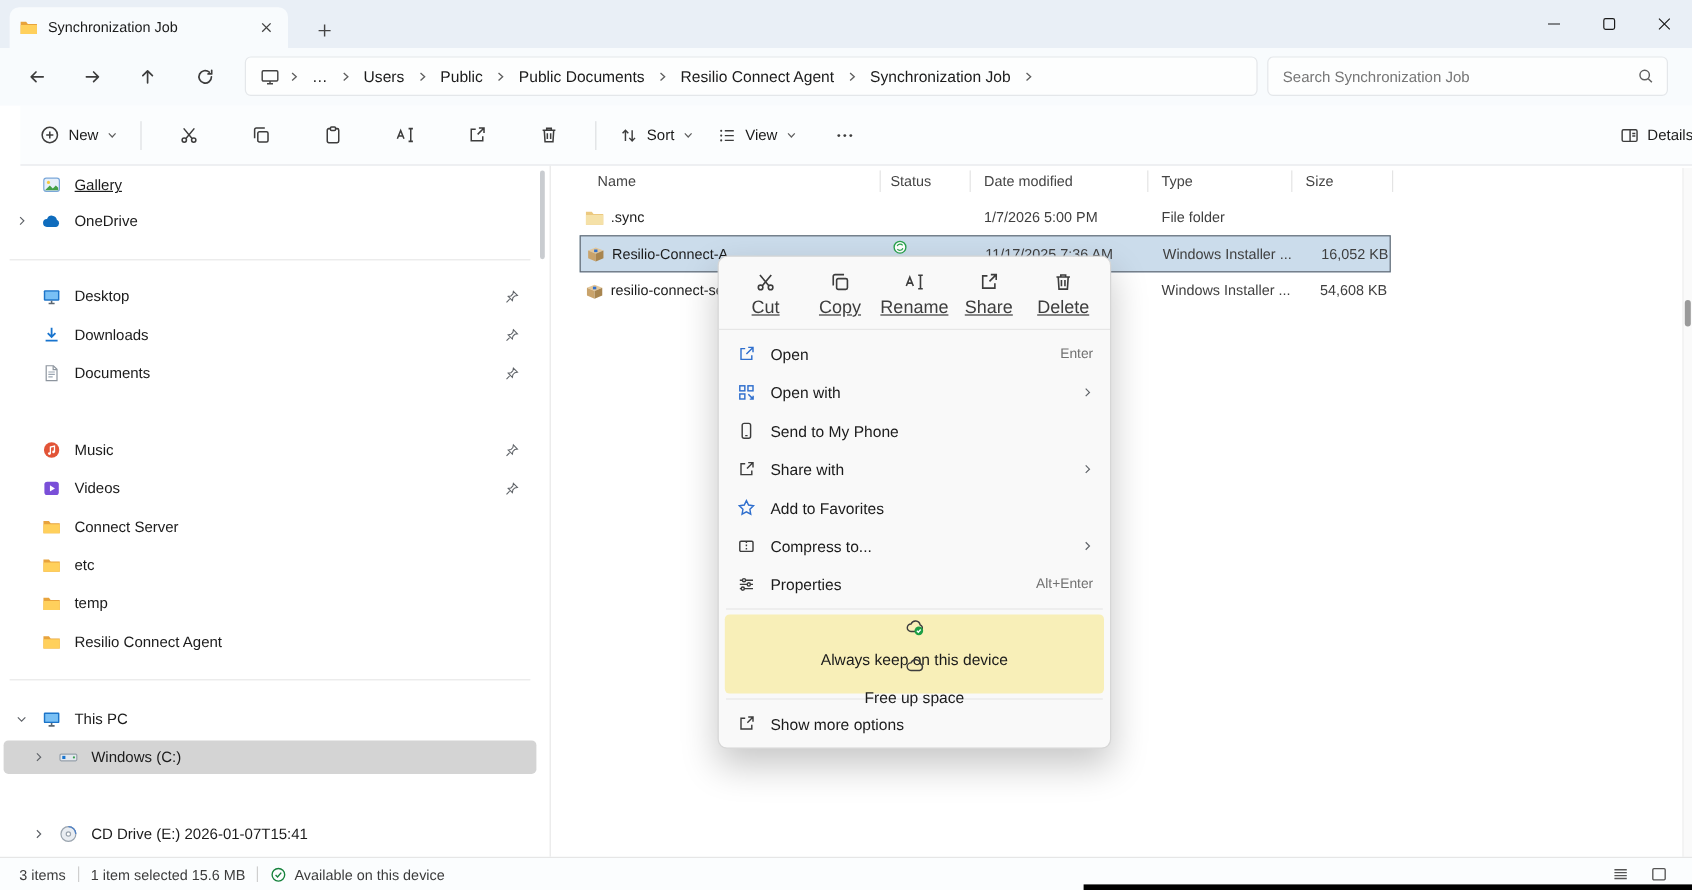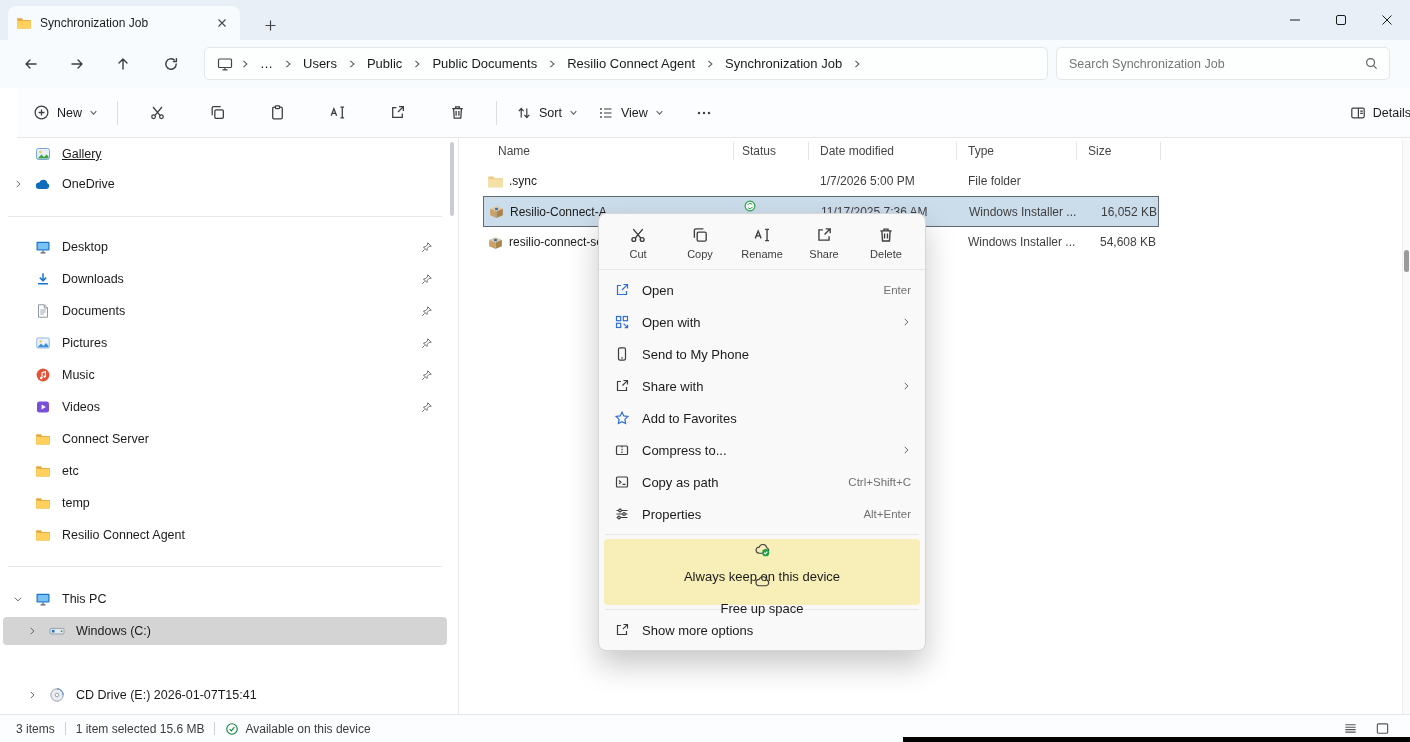--- a/index.html
+++ b/index.html
@@ -56,21 +56,21 @@
   .frow .sec{color:#3f3f3f;}
   .frow.selected{background:#cbdceb;border:1px solid #5f6a75;}
   .vscroll{position:absolute;left:1402px;top:140px;width:8px;height:574px;background:#fafafa;border-left:1px solid #efefef;}
   .vthumb{position:absolute;left:1404px;top:250px;width:5px;height:22px;background:#9a9a9a;border-radius:3px;}
 
   
   .menu{position:absolute;left:598px;top:213px;width:328px;background:#f9f9f9;border:1px solid #d6d6d6;border-radius:8px;
         box-shadow:0 14px 30px rgba(0,0,0,.22);z-index:10;box-sizing:border-box;padding-bottom:4px;}
   .qbar{display:flex;justify-content:space-evenly;padding:8px 6px 5px;border-bottom:1px solid #e6e6e6;}
   .qa{width:58px;display:flex;flex-direction:column;align-items:center;gap:4px;padding:4px 0;border-radius:4px;}
-  .qa span{font-size:11px;color:#3d3d3d;}
+  .qa span{font-size:15px;color:#3d3d3d;text-decoration:underline;}
   .mitems{padding:4px 4px 0;}
   .mi{height:32px;display:flex;align-items:center;padding:0 10px;border-radius:4px;gap:11px;font-size:13px;}
   .mi .mico{width:18px;height:18px;display:flex;align-items:center;justify-content:center;flex:none;}
   .mi .ms{margin-left:auto;color:#717171;font-size:11.5px;}
   .mi .msub{margin-left:auto;display:flex;}
   .mdiv{height:1px;background:#e6e6e6;margin:4px 6px;}
   .yellow{margin:2px 5px;background:#f8efb8;border-radius:4px;padding:1px 0;}
   .yellow .mi{margin:0 2px;flex-direction:column;}
 
   
@@ -375,37 +375,20 @@
         </svg>
       </span>
     <span class="slbl">Documents</span>
     <span class="spin">
         <svg width="13" height="13" viewBox="0 0 16 16" fill="none" stroke="#5f6368" stroke-width="1.1">
           <path d="M9.6 2.2l4.2 4.2-2.7.5-2 2-.5 2.8-4.3-4.3 2.8-.5 2-2z"></path>
           <path d="M5.8 10.2L2.6 13.4"></path>
         </svg>
       </span>
   </div>
-  <div class="srow" style="top:329px;">
-    <span class="chev"></span>
-    <span class="sic">
-        <svg width="16" height="16" viewBox="0 0 16 16">
-          <rect x="1.8" y="3" width="12.4" height="10" rx="1" fill="#eaf3fc" stroke="#8fb7e3"></rect>
-          <circle cx="5.6" cy="6.4" r="1.2" fill="#f5c548"></circle>
-          <path d="M2.6 12.2l3.4-3.6 2.4 2.4 2.6-3 2.4 2.8v1.4z" fill="#3f8edb"></path>
-        </svg>
-      </span>
-    <span class="slbl">Pictures</span>
-    <span class="spin">
-        <svg width="13" height="13" viewBox="0 0 16 16" fill="none" stroke="#5f6368" stroke-width="1.1">
-          <path d="M9.6 2.2l4.2 4.2-2.7.5-2 2-.5 2.8-4.3-4.3 2.8-.5 2-2z"></path>
-          <path d="M5.8 10.2L2.6 13.4"></path>
-        </svg>
-      </span>
-  </div>
   <div class="srow" style="top:361px;">
     <span class="chev"></span>
     <span class="sic">
         <svg width="16" height="16" viewBox="0 0 16 16">
           <circle cx="8" cy="8" r="6.4" fill="#e25437"></circle>
           <path d="M7 11V5.6l3.4-.9v5" stroke="#fff" stroke-width="1.1" fill="none"></path>
           <circle cx="6.2" cy="11" r="1.2" fill="#fff"></circle>
           <circle cx="9.6" cy="9.6" r="1.1" fill="#fff"></circle>
         </svg>
       </span>
@@ -702,30 +685,20 @@
         <span>Compress to...</span>
         <span class="msub">
             <svg width="10" height="10" viewBox="0 0 16 16" fill="none" stroke="#5f6368" stroke-width="1.6">
               <path d="M6 3l5 5-5 5"></path>
             </svg>
           </span>
       </div>
       <div class="mi">
         <span class="mico">
             <svg width="16" height="16" viewBox="0 0 16 16" fill="none" stroke="#3d3d3d" stroke-width="1.2">
-              <rect x="2.5" y="3" width="11" height="10" rx="1"></rect>
-              <path d="M5 6.5l2 1.7-2 1.7M8.5 10.3h3"></path>
-            </svg>
-          </span>
-        <span>Copy as path</span>
-        <span class="ms">Ctrl+Shift+C</span>
-      </div>
-      <div class="mi">
-        <span class="mico">
-            <svg width="16" height="16" viewBox="0 0 16 16" fill="none" stroke="#3d3d3d" stroke-width="1.2">
               <path d="M2.5 4.5h11M2.5 8h11M2.5 11.5h11"></path>
               <circle cx="6" cy="4.5" r="1.3" fill="#f9f9f9"></circle>
               <circle cx="10" cy="8" r="1.3" fill="#f9f9f9"></circle>
               <circle cx="5" cy="11.5" r="1.3" fill="#f9f9f9"></circle>
             </svg>
           </span>
         <span>Properties</span>
         <span class="ms">Alt+Enter</span>
       </div>
     </div>

